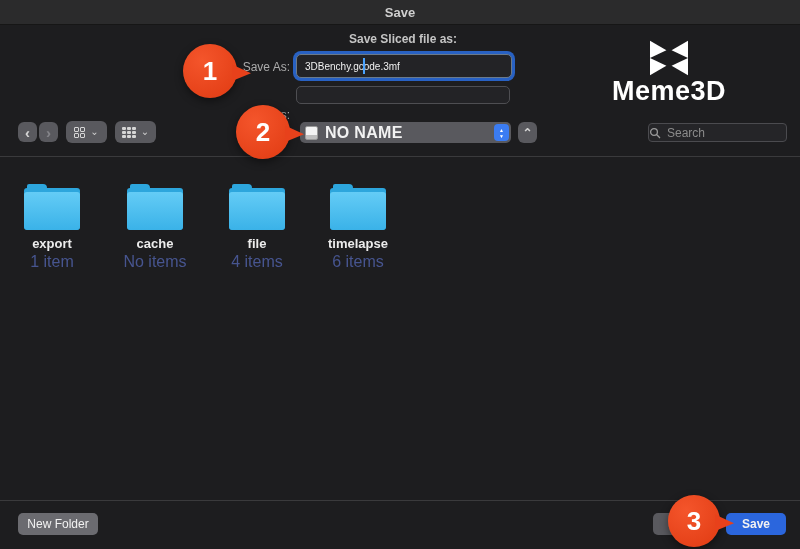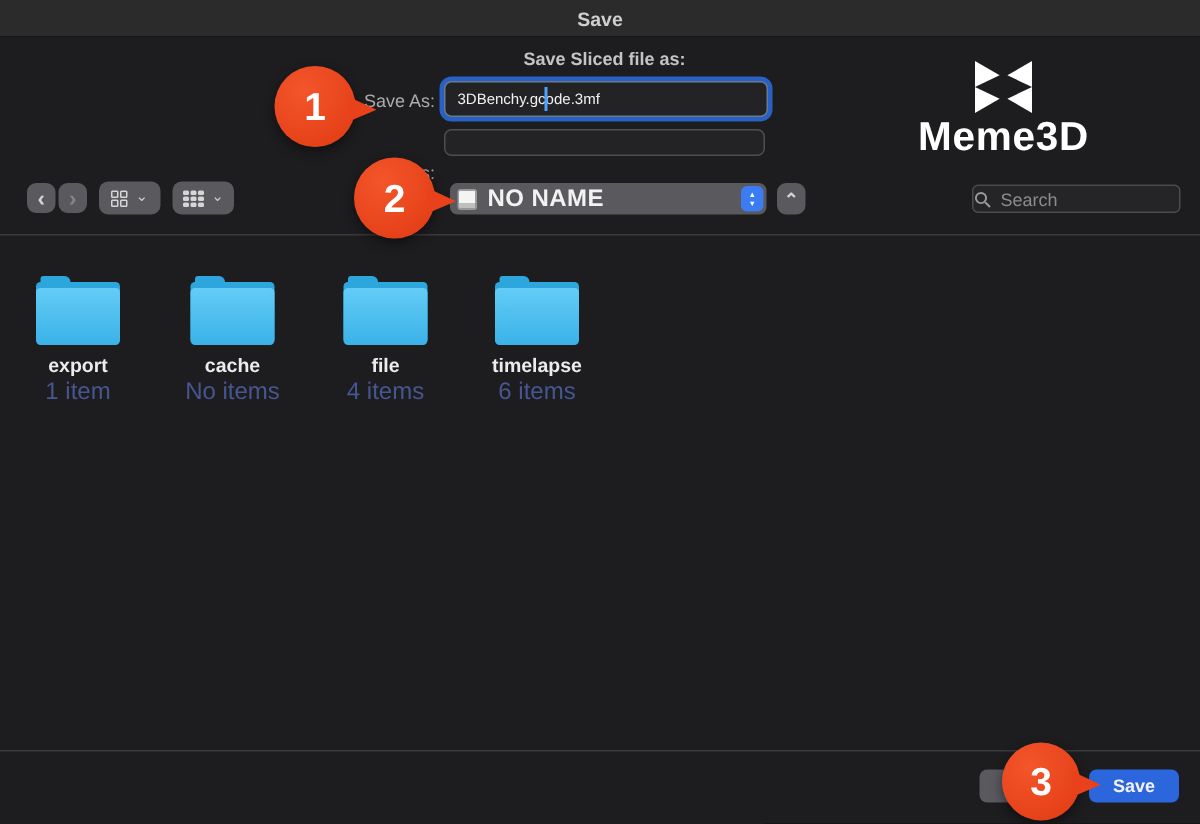--- a/index.html
+++ b/index.html
@@ -250,20 +250,21 @@
     <div class="folder-icon">
       <div class="f-back"></div>
         <div class="f-tab"></div>
         <div class="f-front"></div>
     </div>
     <div class="folder-name">timelapse</div>
     <div class="folder-count">6 items</div>
   </div>
 
   <div class="divider div-bottom"></div>
+  <button class="fbtn btn-newfolder">New Folder</button>
   <button class="fbtn btn-cancel"></button>
   <button class="fbtn btn-save">Save</button>
 
   <div class="bubble ann-1">
     <div class="tail"></div>
     <span class="num">1</span>
   </div>
   <div class="bubble ann-2">
     <div class="tail"></div>
     <span class="num">2</span>

